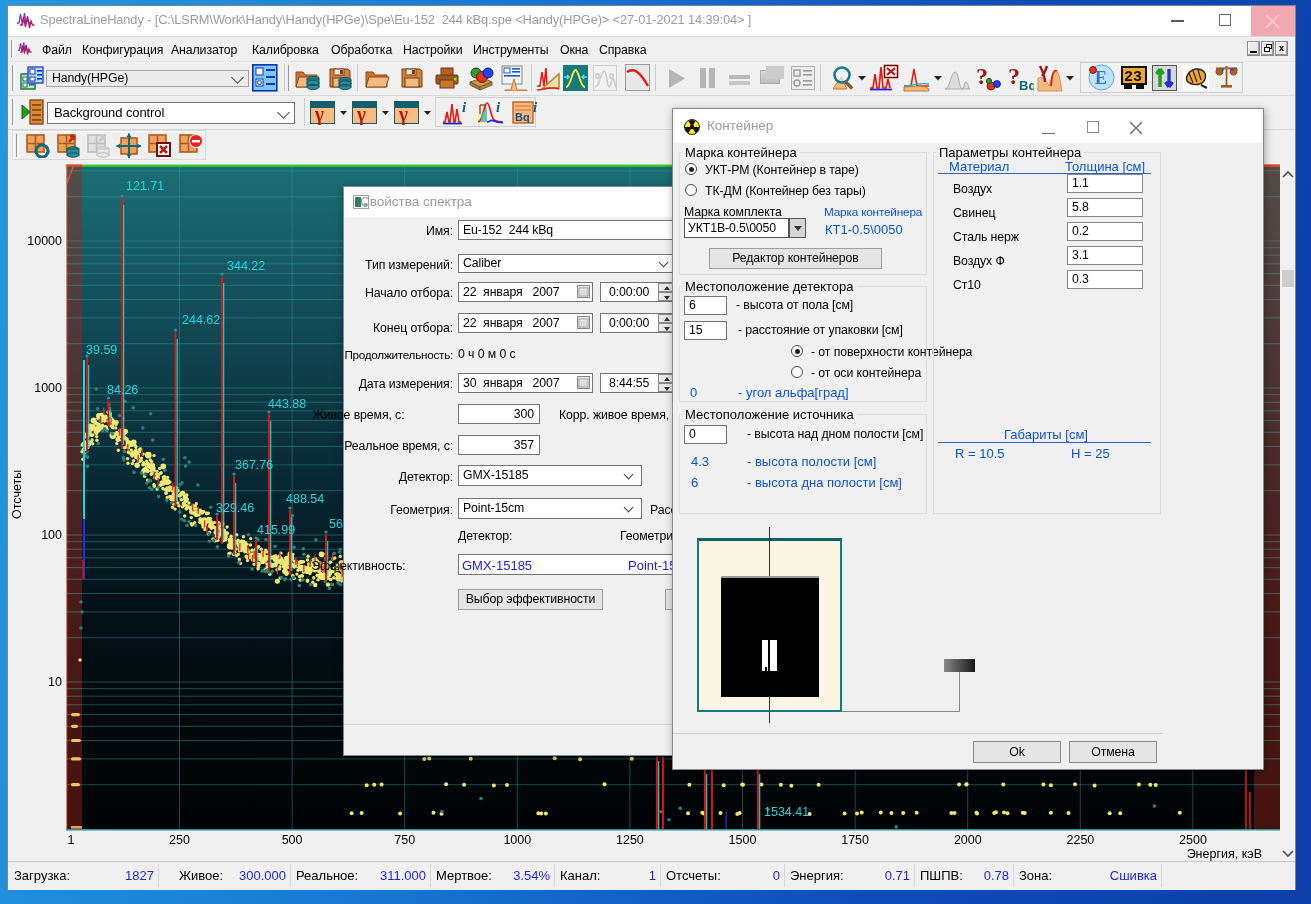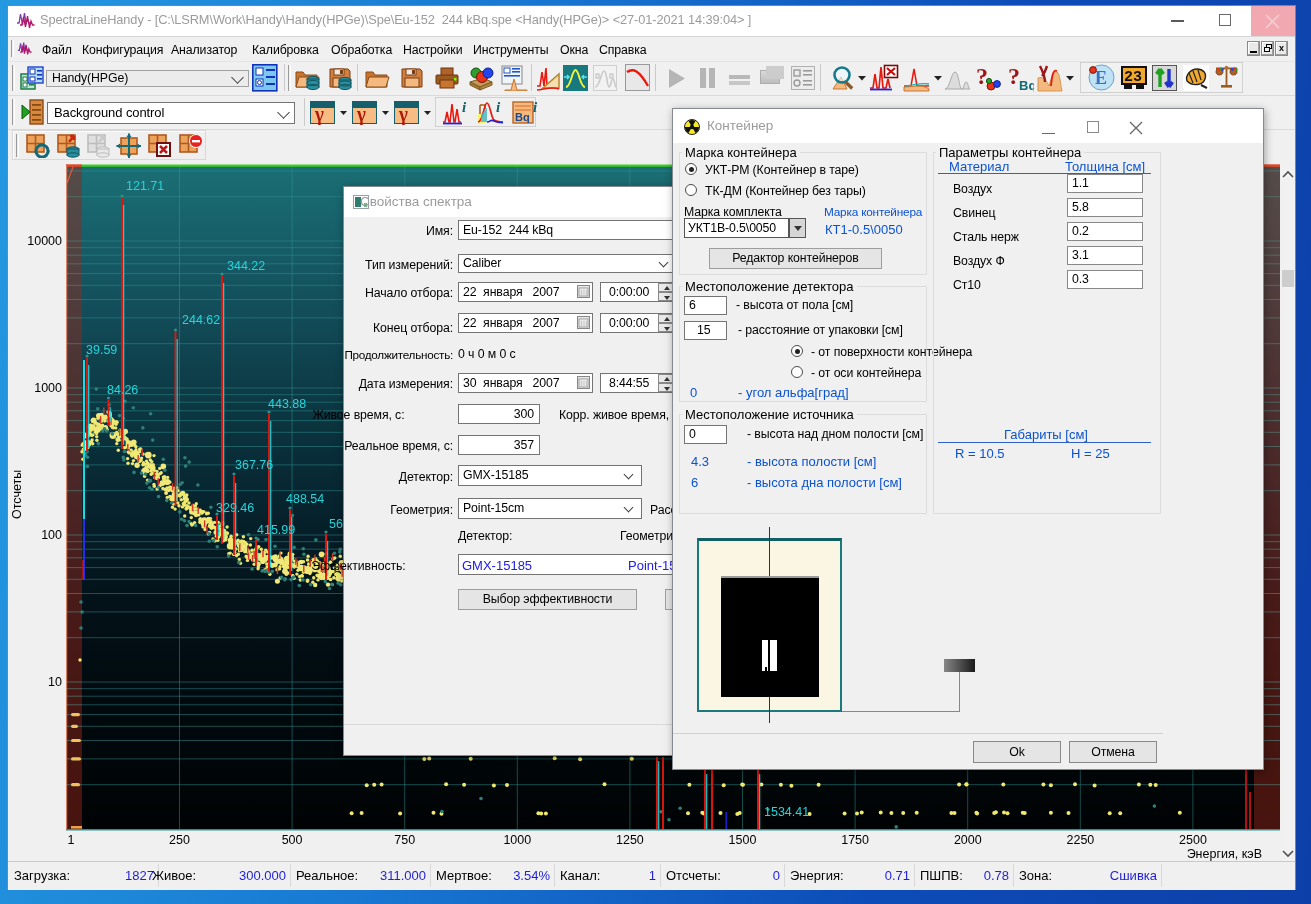--- a/index.html
+++ b/index.html
@@ -1387,21 +1387,21 @@
 <div class="sep1" style="left:290px;top:864px;height:23px;background:#d9d9d9"></div>
 <div class="sep1" style="left:430px;top:864px;height:23px;background:#d9d9d9"></div>
 <div class="sep1" style="left:554px;top:864px;height:23px;background:#d9d9d9"></div>
 <div class="sep1" style="left:660px;top:864px;height:23px;background:#d9d9d9"></div>
 <div class="sep1" style="left:784px;top:864px;height:23px;background:#d9d9d9"></div>
 <div class="sep1" style="left:914px;top:864px;height:23px;background:#d9d9d9"></div>
 <div class="sep1" style="left:1013px;top:864px;height:23px;background:#d9d9d9"></div>
 <div class="sep1" style="left:1161px;top:864px;height:23px;background:#d9d9d9"></div>
 <div class="lbl" style="left:14px;top:868px">Загрузка:</div>
 <div class="lbl" style="left:34px;top:868px;width:120px;text-align:right;color:#1f1fd8">1827</div>
-<div class="lbl" style="left:152px;top:868px">Живое:</div>
+<div class="lbl" style="left:179px;top:868px">Живое:</div>
 <div class="lbl" style="left:166px;top:868px;width:120px;text-align:right;color:#1f1fd8">300.000</div>
 <div class="lbl" style="left:296px;top:868px">Реальное:</div>
 <div class="lbl" style="left:306px;top:868px;width:120px;text-align:right;color:#1f1fd8">311.000</div>
 <div class="lbl" style="left:436px;top:868px">Мертвое:</div>
 <div class="lbl" style="left:430px;top:868px;width:120px;text-align:right;color:#1f1fd8">3.54%</div>
 <div class="lbl" style="left:560px;top:868px">Канал:</div>
 <div class="lbl" style="left:536px;top:868px;width:120px;text-align:right;color:#1f1fd8">1</div>
 <div class="lbl" style="left:666px;top:868px">Отсчеты:</div>
 <div class="lbl" style="left:660px;top:868px;width:120px;text-align:right;color:#1f1fd8">0</div>
 <div class="lbl" style="left:790px;top:868px">Энергия:</div>
@@ -1502,21 +1502,21 @@
 <div class="dl" style="left:-80px;top:316px;width:189px;text-align:right">Геометрия:</div>
 <div class="combo" style="left:114px;top:311px;width:184px;height:21px;line-height:19px;padding-left:4px">Point-15cm</div>
 <div class="chev" style="left:281px;top:317px;width:7px;height:7px"></div>
 <div class="dl" style="left:306px;top:316px">Расстояние</div>
 <div class="dl" style="left:114px;top:342px">Детектор:</div>
 <div class="dl" style="left:276px;top:342px">Геометрия:</div>
 <div class="dl" style="left:-80px;top:372px;width:189px;text-align:center">Эффективность:</div>
 <div class="edit" style="left:114px;top:367px;width:244px;height:21px"></div>
 <div class="lbl vblue" style="left:118px;top:371px">GMX-15185</div>
 <div class="lbl vblue" style="left:284px;top:371px">Point-15cm</div>
-<div class="btn" style="left:114px;top:402px;width:179px;height:21px;line-height:19px">Выбор эффективности</div>
+<div class="btn" style="left:114px;top:402px;width:145px;height:21px;line-height:19px">Выбор эффективности</div>
 <div class="btn" style="left:321px;top:402px;width:60px;height:21px;line-height:19px;text-align:left;padding-left:8px">Р</div>
 <div class="abs" style="left:0;top:537px;width:358px;height:1px;background:#d8d8d8"></div>
 </div>
 <div class="dlg" style="left:672px;top:108px;width:592px;height:662px">
 <div class="dtitle" style="height:34px"></div>
 <svg class="abs" style="left:11px;top:10px" width="16" height="16" viewBox="0 0 16 16">
 <circle cx="8" cy="8" r="7.5" fill="#f7e926" stroke="#222"></circle>
 <g fill="#111">
         <path d="M8 8 L4.5 1.9 A7 7 0 0 1 11.5 1.9 Z"></path>
 <path d="M8 8 L4.5 1.9 A7 7 0 0 1 11.5 1.9 Z" transform="rotate(120 8 8)"></path>
@@ -1541,21 +1541,21 @@
 <div class="edit" style="left:11px;top:109px;width:105px;height:20px;line-height:18px;padding-left:3px;border-color:#555">УКТ1В-0.5\0050</div>
 <div class="abs" style="left:116px;top:109px;width:17px;height:20px;background:#d6d6d6;border:1px solid #555">
       <div class="tri-d" style="left:4px;top:7px;border-left-width:4.5px;border-right-width:4.5px;border-top-width:5.5px"></div>
     </div>
 <div class="lbl blue" style="left:152px;top:113px">КТ1-0.5\0050</div>
 <div class="btn" style="left:36px;top:139px;width:173px;height:21px;line-height:19px">Редактор контейнеров</div>
 <div class="grp" style="left:6px;top:177px;width:248px;height:116px"></div>
 <div class="gcap" style="left:9px;top:170px">Местоположение детектора</div>
 <div class="edit" style="left:11px;top:187px;width:43px;height:19px;line-height:17px;padding-left:4px">6</div>
 <div class="dl" style="left:63px;top:189px">- высота от пола [см]</div>
-<div class="edit" style="left:11px;top:212px;width:43px;height:19px;line-height:17px;padding-left:12px">15</div>
+<div class="edit" style="left:11px;top:212px;width:43px;height:19px;line-height:17px;padding-left:4px">15</div>
 <div class="dl" style="left:65px;top:214px">- расстояние от упаковки [см]</div>
 <div class="radio on" style="left:118px;top:236px"></div>
 <div class="dl" style="left:138px;top:236px">- от поверхности контейнера</div>
 <div class="radio" style="left:118px;top:257px"></div>
 <div class="dl" style="left:138px;top:257px">- от оси контейнера</div>
 <div class="lbl blue" style="left:17px;top:276px">0</div>
 <div class="lbl blue" style="left:65px;top:276px">- угол альфа[град]</div>
 <div class="grp" style="left:6px;top:305px;width:248px;height:100px"></div>
 <div class="gcap" style="left:9px;top:298px">Местоположение источника</div>
 <div class="edit" style="left:11px;top:316px;width:43px;height:19px;line-height:17px;padding-left:4px">0</div>

